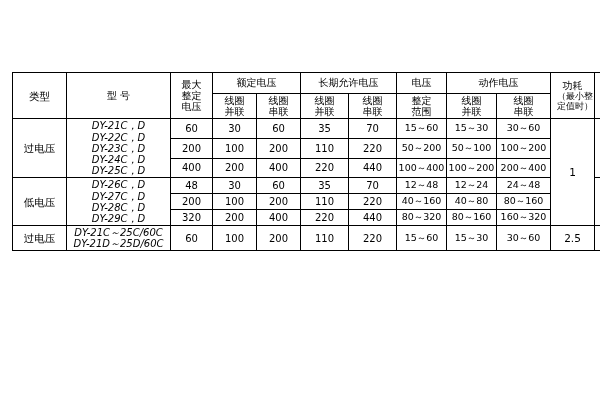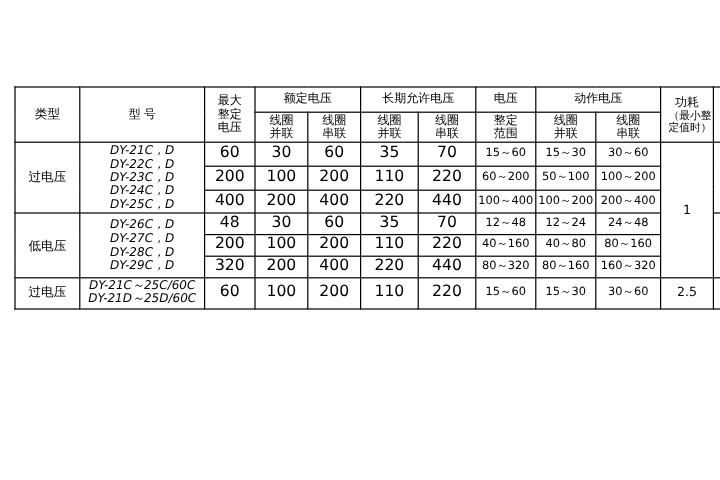--- a/index.html
+++ b/index.html
@@ -33,41 +33,40 @@
   table.spec td, table.spec th {
     border: 1px solid #000;
     text-align: center;
     vertical-align: middle;
     padding: 1px 1px;
     font-weight: normal;
     white-space: nowrap;
   }
   .hdr {
     font-size: 10px;
-    font-family: Liberation Serif, serif;
   }
   .hdr-tall {
     height: 18px;
   }
   .vstack {
     display: block;
     line-height: 1.12;
   }
   .type-cell {
     font-size: 10.5px;
   }
   .model-cell {
     font-size: 10px;
     text-align: left;
     padding-left: 10px;
     line-height: 1.22;
     font-style: italic;
   }
   .num {
-    font-size: 13px;
+    font-size: 10px;
   }
   .range {
     font-size: 9.5px;
   }
   .spanmid {
     font-size: 10.5px;
   }
   .tiny {
     font-size: 9px;
     text-align: right;
@@ -170,21 +169,21 @@
         <td class="range">30～60</td>
         <td class="spanmid" rowspan="6">1</td>
         <td class="spanmid" rowspan="3">0.8</td>
       </tr>
       <tr>
         <td class="num">200</td>
         <td class="num">100</td>
         <td class="num">200</td>
         <td class="num">110</td>
         <td class="num">220</td>
-        <td class="range">60～200</td>
+        <td class="range">50～200</td>
         <td class="range">50～100</td>
         <td class="range">100～200</td>
       </tr>
       <tr>
         <td class="num">400</td>
         <td class="num">200</td>
         <td class="num">400</td>
         <td class="num">220</td>
         <td class="num">440</td>
         <td class="range">100～400</td>

